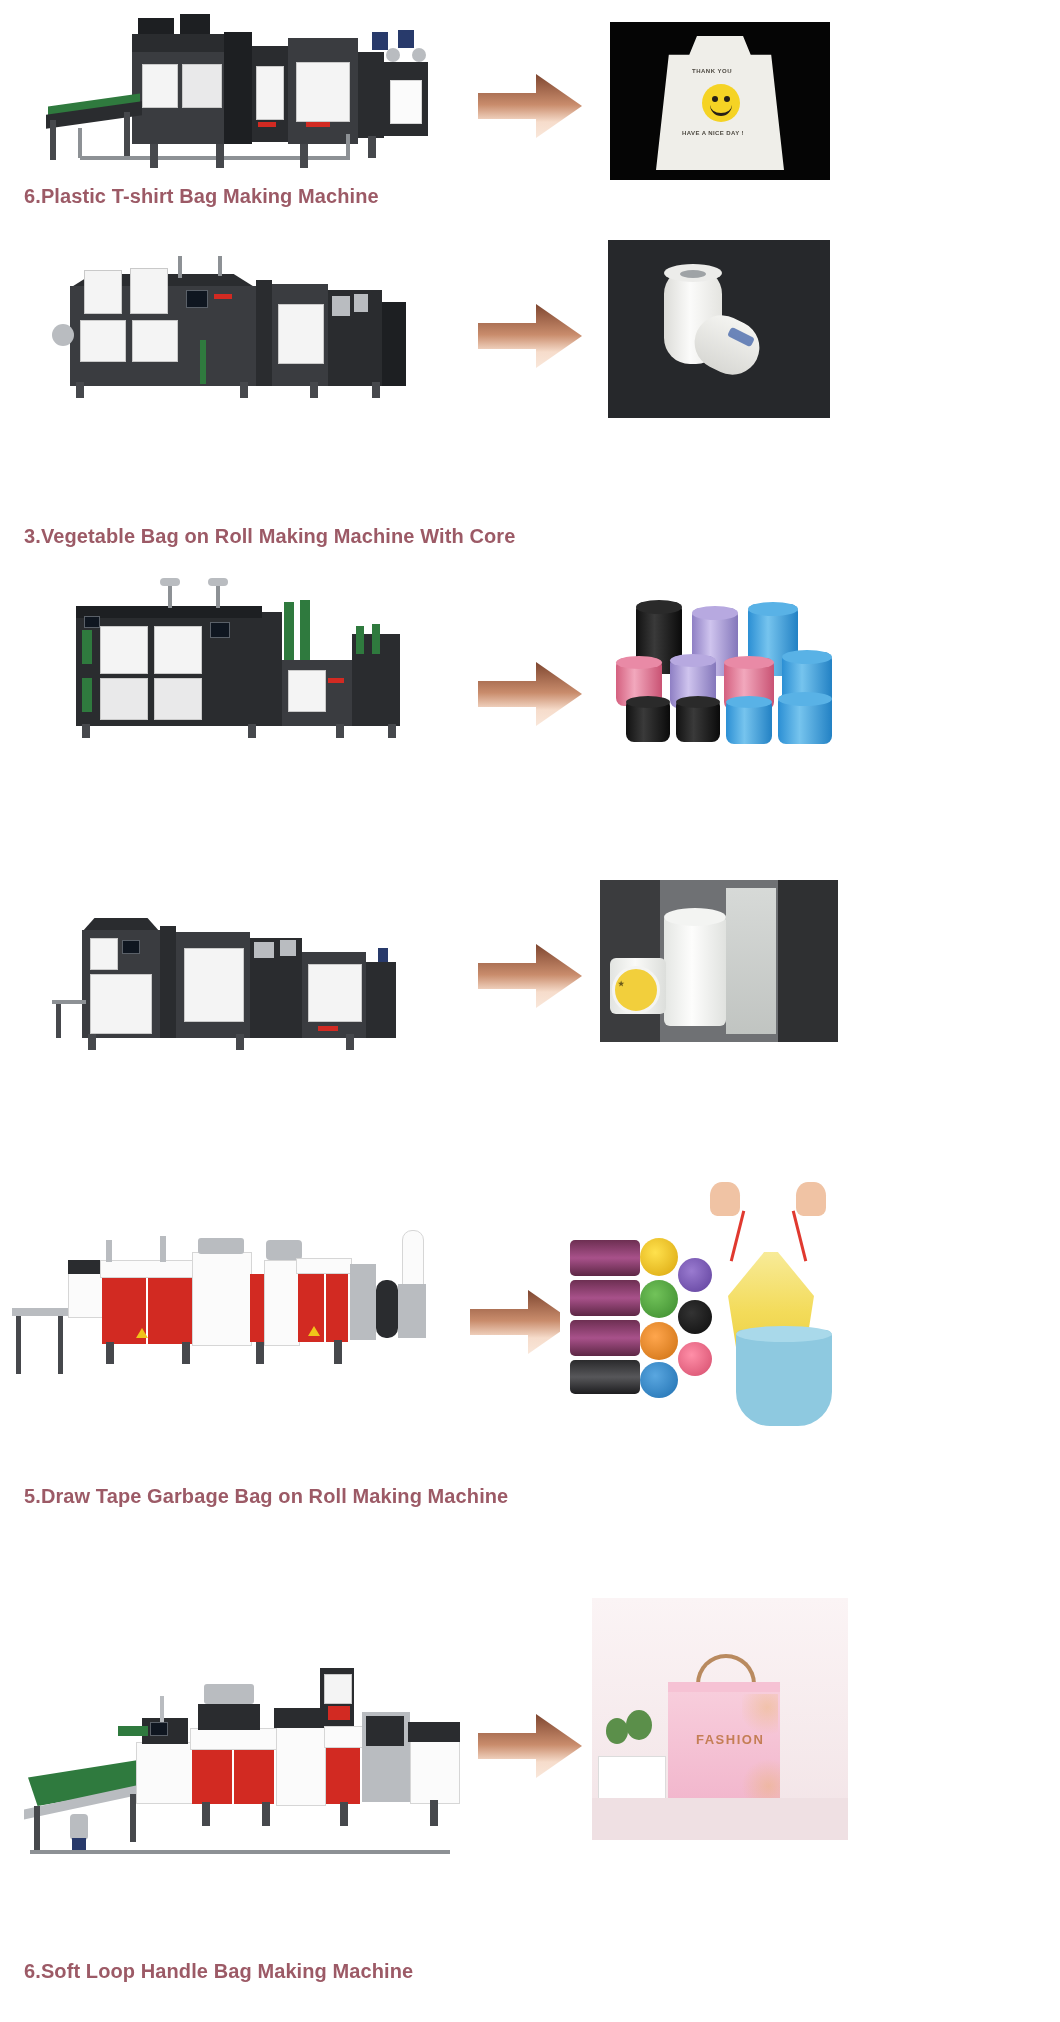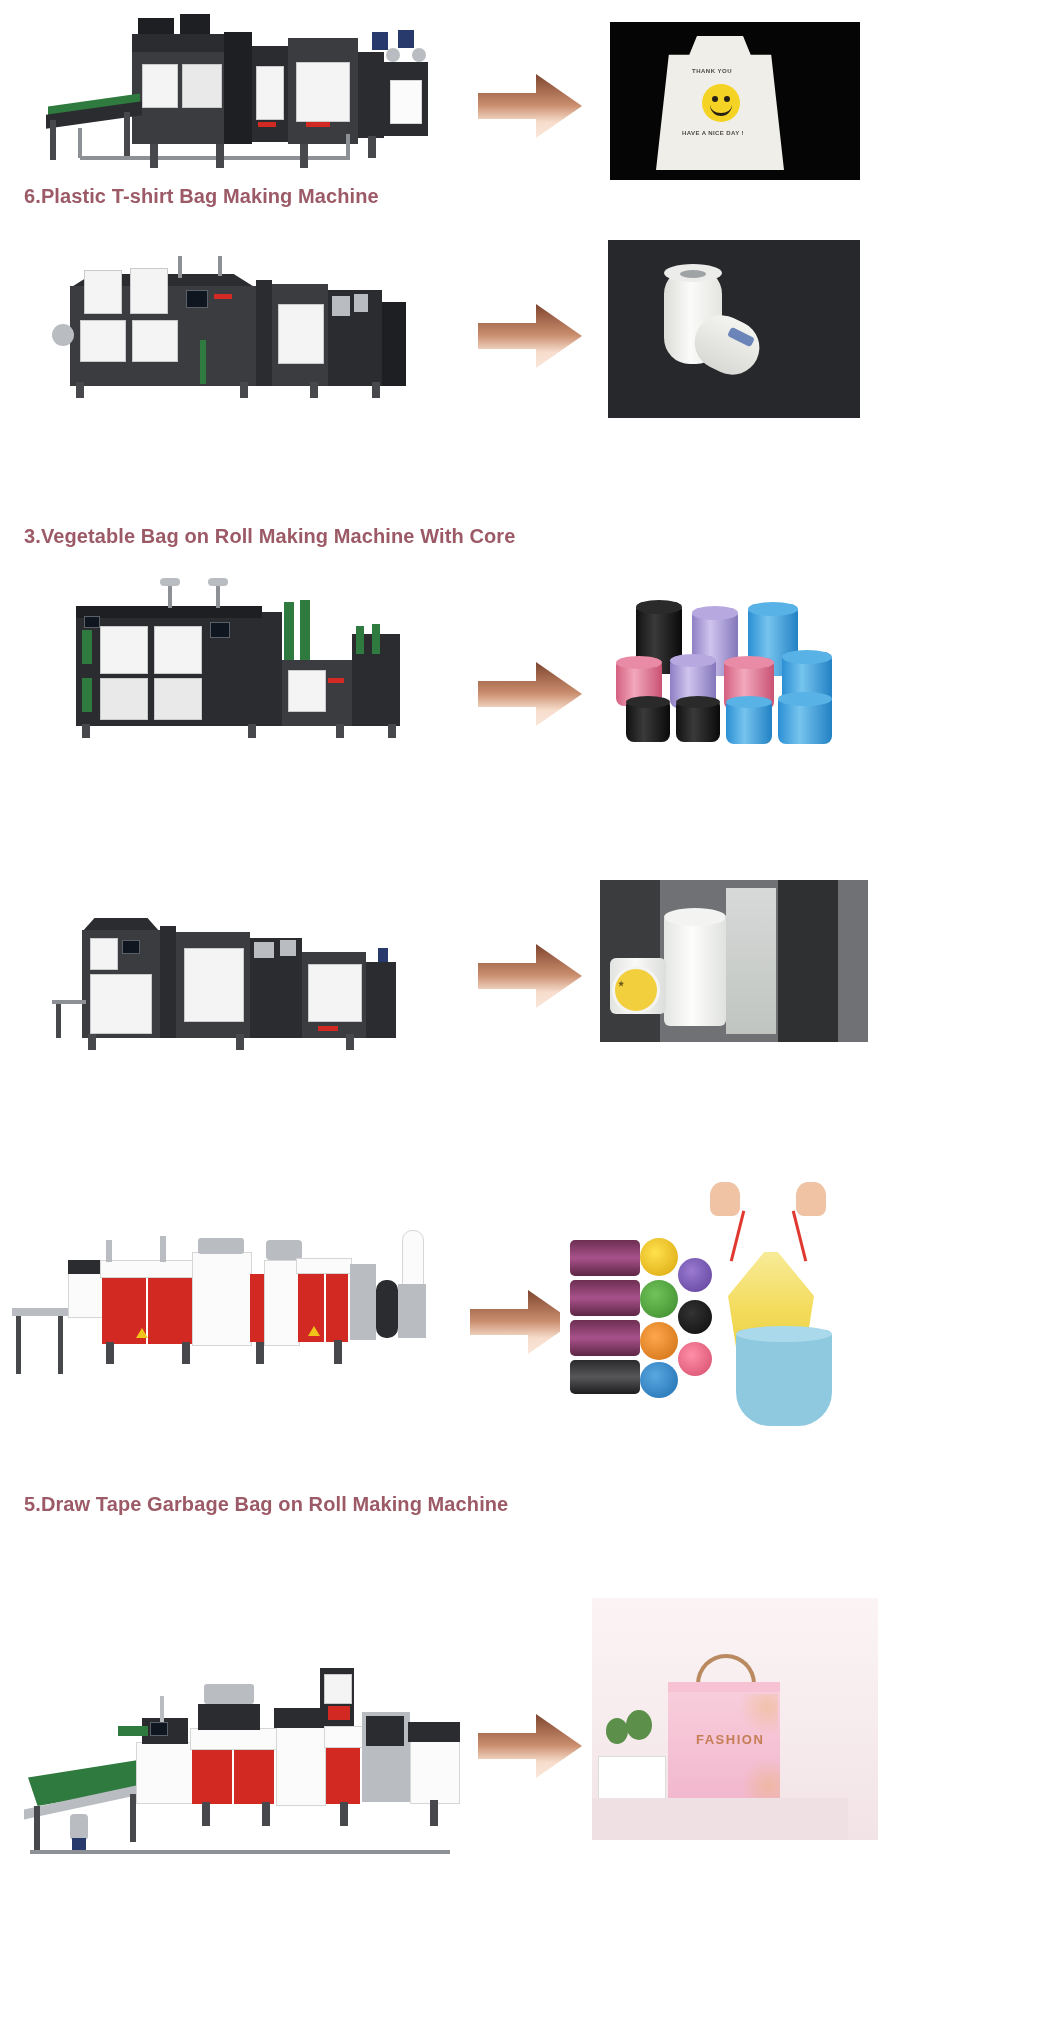--- a/index.html
+++ b/index.html
@@ -24,21 +24,21 @@
     white-space:nowrap;
   }
 
   
   .arrow{
     position:relative;width:104px;height:68px;
   }
   .arrow svg{display:block;width:104px;height:68px;}
 
   
-  .photo{position:relative;overflow:hidden;padding-left:30px;}
+  .photo{position:relative;overflow:hidden;}
   .photo-bg-black{background:#050505;}
   .photo-bg-white{background:#ffffff;}
   .photo-bg-pink{background:#f7eef0;}
 
   
   .mch{position:relative;width:100%;height:100%;}
   .blk{position:absolute;background:#3a3c40;}
   .blk.d{background:#2a2c2f;}
   .blk.dd{background:#1d1f22;}
   .pnl{position:absolute;background:#f4f4f4;border:1px solid #c9c9c9;}
@@ -443,21 +443,21 @@
       <div style="position:absolute;left:238px;top:30px;width:3px;height:52px;background:#e0392f;transform:rotate(-14deg);"></div>
 
       <div style="position:absolute;left:168px;top:72px;width:86px;height:110px;background:
            linear-gradient(180deg,#f7e98f,#f2d84b 55%,#e8c92f);
            clip-path:polygon(42% 0,58% 0,100% 40%,88% 100%,12% 100%,0 40%);opacity:.92;"></div>
 
       <div class="bucket" style="left:176px;top:150px;width:96px;height:96px;"></div>
       <div style="position:absolute;left:176px;top:146px;width:96px;height:16px;background:#a9d9ea;border-radius:50%;"></div>
     </div>
 
-    <div class="caption" style="left:24px;top:305px;margin-top:8px;">5.Draw Tape Garbage Bag on Roll Making Machine</div>
+    <div class="caption" style="left:24px;top:305px;">5.Draw Tape Garbage Bag on Roll Making Machine</div>
   </div>
 
   <div class="row" style="top:1560px;height:462px;">
 
     <div class="machine" style="left:10px;top:100px;width:470px;height:200px;">
       <div class="mch">
         <div class="grn" style="left:18px;top:100px;width:120px;height:46px;
              clip-path:polygon(0 38%,92% 0,100% 58%,8% 100%);"></div>
         <div class="sil" style="left:14px;top:136px;width:126px;height:10px;transform:skewY(-12deg);"></div>
         <div class="leg" style="left:24px;top:146px;width:6px;height:46px;"></div>
@@ -519,15 +519,16 @@
       <div style="position:absolute;left:150px;top:96px;width:36px;height:44px;
            background:radial-gradient(circle at 70% 30%,#e6b24d55,transparent 70%);"></div>
       <div style="position:absolute;left:150px;top:160px;width:38px;height:40px;
            background:radial-gradient(circle at 70% 70%,#e6b24d55,transparent 70%);"></div>
       <div class="fence" style="left:6px;top:158px;width:66px;height:44px;"></div>
       <div class="plant" style="left:14px;top:120px;width:22px;height:26px;"></div>
       <div class="plant" style="left:34px;top:112px;width:26px;height:30px;"></div>
       <div style="position:absolute;left:0;bottom:0;width:256px;height:42px;background:#efe0e3;"></div>
     </div>
 
+    <div class="caption" style="left:24px;top:400px;">6.Soft Loop Handle Bag Making Machine</div>
   </div>
 
 </div>
 
 </body></html>

